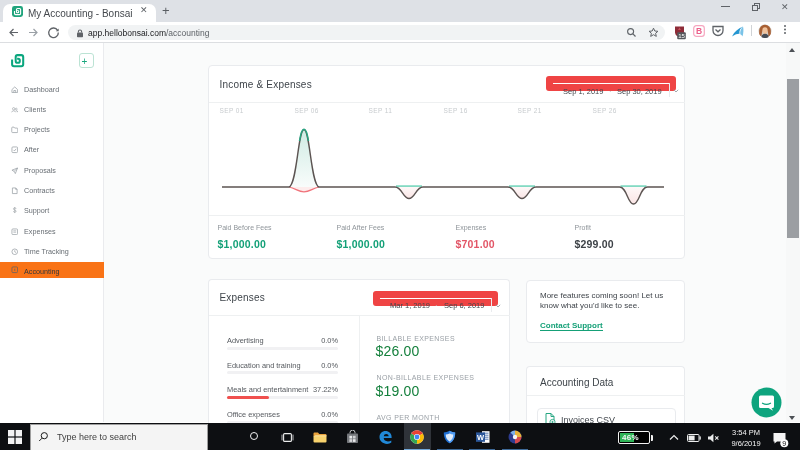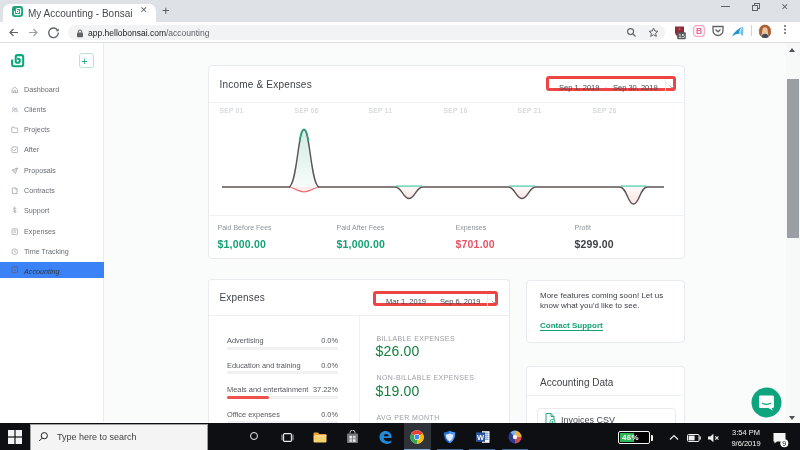--- a/index.html
+++ b/index.html
@@ -16,24 +16,24 @@
   #toolbar{left:0;top:22px;width:800px;height:21px;background:#fff;border-bottom:1px solid #dcdee1;}
   #omni{left:68px;top:25px;width:597px;height:15px;background:#f1f3f4;border-radius:8px;}
   #url{left:88px;top:28px;font-size:8.5px;color:#202124;}
   #url span{color:#5f6368;}
   
   #page{left:0;top:43px;width:786px;height:379px;background:#fafbfb;}
   #sidebar{left:0;top:43px;width:104px;height:379px;background:#fff;border-right:1px solid #eaebee;}
   .mitem{left:0;width:104px;height:20px;}
   .mlabel{position:absolute;left:24px;top:3.5px;font-size:7.2px;color:#686e74;}
   .micon{position:absolute;left:10.5px;top:4.5px;width:7.5px;height:7.5px;}
-  #acct{background:#3b82f6;font-style:italic;}
+  #acct{background:#f97316;}
   #acct .mlabel{color:#33383d;}
   .card{background:#fff;border:1px solid #e9ebee;border-radius:4px;}
-  .datebox{border:3px solid #ef4444;border-radius:3px;background:#fff;font-size:7.5px;color:#42474d;}
+  .datebox{border:7px solid #ef4444;border-radius:3px;background:#fff;font-size:7.5px;color:#42474d;}
   .sep{color:#b9bdc2;}
   .seplabel{font-size:7px;color:#8f959a;}
   .statval{font-size:10.5px;font-weight:700;letter-spacing:.2px;}
   .axlabel{position:absolute;font-size:6.5px;color:#c7cbce;letter-spacing:.4px;}
   .cattext{position:absolute;font-size:7.4px;color:#54585d;}
   .catbar{position:absolute;height:3px;background:#f1f1f3;border-radius:2px;width:111px;left:227px;}
   .biglabel{position:absolute;font-size:7px;color:#9ba1a7;letter-spacing:.38px;}
   .bigval{position:absolute;font-size:14px;color:#15803d;letter-spacing:.2px;}
   
   #taskbar{left:0;top:423px;width:800px;height:27px;background:#0d0f12;}

